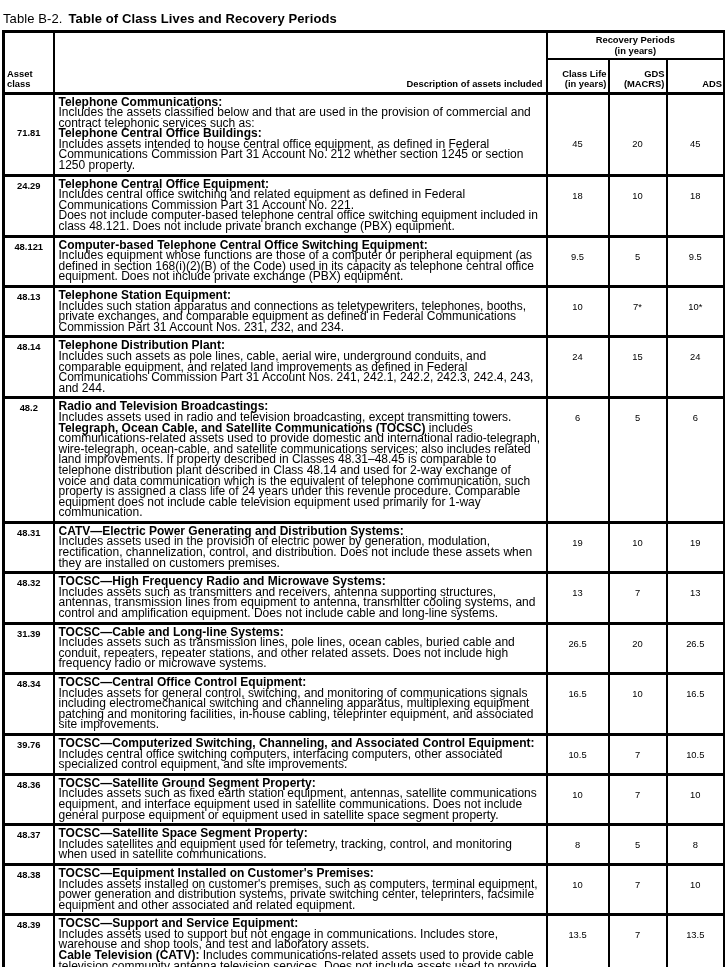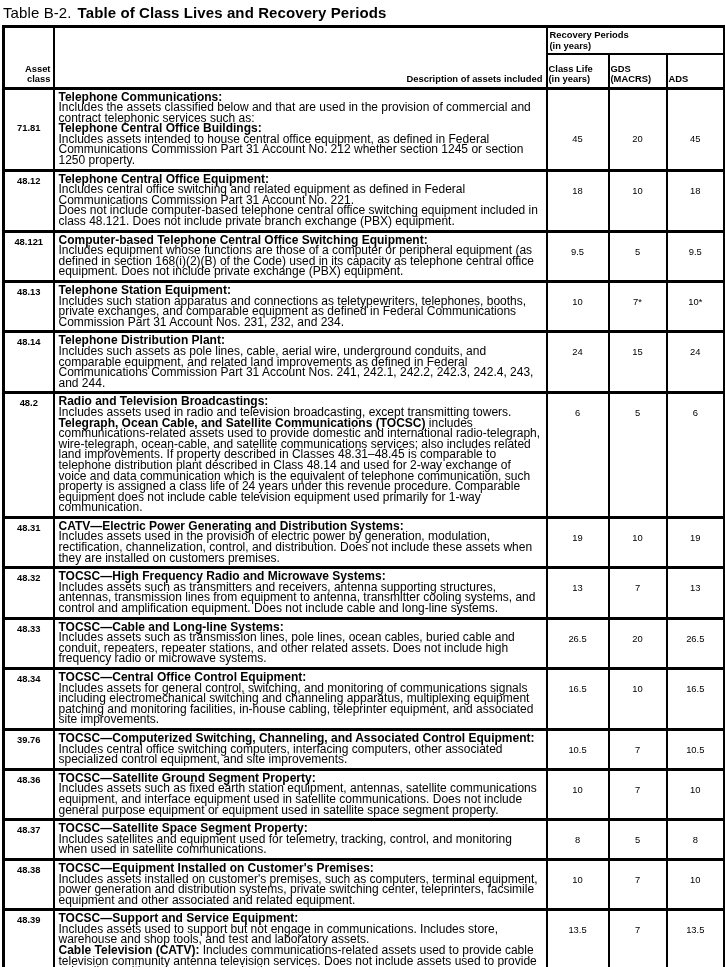--- a/index.html
+++ b/index.html
@@ -5,40 +5,40 @@
   * { box-sizing: border-box; margin: 0; padding: 0; }
   html, body { background: #ffffff; }
   body {
     width: 725px; height: 967px;
     font-family: "Liberation Sans", "DejaVu Sans", sans-serif;
     color: #000;
     overflow: hidden;
   }
   .page { width: 725px; height: 967px; padding: 2px 2px 0 2px; }
 
-  .title { font-size: 15px; margin: 2px 0 4px 1px; letter-spacing: 0.1px; }
+  .title { font-size: 13px; margin: 9px 0 4px 1px; letter-spacing: 0.1px; }
   .title-prefix { font-weight: normal; margin-right: 6px; }
   .title-main { font-weight: bold; }
 
   table.main-table {
     border-collapse: collapse;
     width: 721px;
     table-layout: fixed;
     border: 3px solid #000;
   }
   th, td { border: 2px solid #000; }
   tbody td { border-top-width: 3px; border-bottom-width: 3px; }
 
   thead th { font-size: 9.4px; font-weight: bold; line-height: 10.5px; }
   thead tr.hrow-1 { height: 26px; }
   thead tr.hrow-2 { height: 34px; }
-  .th-asset   { vertical-align: bottom; text-align: right; padding: 2px 2px 2px 2px; }
+  .th-asset   { vertical-align: bottom; text-align: left; padding: 2px 2px 2px 2px; }
   .th-desc    { vertical-align: bottom; text-align: right; padding: 2px 3px 2px 4px; }
-  .th-recovery{ vertical-align: middle; text-align: left; padding: 2px; }
-  .th-sub     { vertical-align: bottom; text-align: left; padding: 1px 1px 2px 1px; }
+  .th-recovery{ vertical-align: middle; text-align: center; padding: 2px; }
+  .th-sub     { vertical-align: bottom; text-align: right; padding: 1px 1px 2px 1px; }
   .pre { white-space: pre-line; }
 
   .cell-class {
     vertical-align: top; text-align: center;
     font-weight: bold; font-size: 9.4px;
     padding-top: 3px;
   }
   .cell-desc {
     vertical-align: top; text-align: left;
     font-size: 12px; line-height: 10.6px;
@@ -100,21 +100,21 @@
             <div class="desc-block"><span class="bold">Telephone Communications:</span></div>
             <div class="desc-block"><span>Includes the assets classified below and that are used in the provision of commercial and contract telephonic services such as:</span></div>
             <div class="desc-block"><span class="bold">Telephone Central Office Buildings:</span></div>
             <div class="desc-block"><span>Includes assets intended to house central office equipment, as defined in Federal Communications Commission Part 31 Account No. 212 whether section 1245 or section 1250 property.</span></div>
           </td>
           <td class="cell-val"><span>45</span></td>
           <td class="cell-val"><span>20</span></td>
           <td class="cell-val"><span>45</span></td>
         </tr>
         <tr>
-          <td class="cell-class"><span>48.12</span></td>
+          <td class="cell-class"><span>24.29</span></td>
           <td class="cell-desc">
             <div class="desc-block"><span class="bold">Telephone Central Office Equipment:</span></div>
             <div class="desc-block"><span>Includes central office switching and related equipment as defined in Federal Communications Commission Part 31 Account No. 221.</span></div>
             <div class="desc-block"><span>Does not include computer-based telephone central office switching equipment included in class 48.121. Does not include private branch exchange (PBX) equipment.</span></div>
           </td>
           <td class="cell-val"><span>18</span></td>
           <td class="cell-val"><span>10</span></td>
           <td class="cell-val"><span>18</span></td>
         </tr>
         <tr>
@@ -172,21 +172,21 @@
           <td class="cell-class"><span>48.32</span></td>
           <td class="cell-desc">
             <div class="desc-block"><span class="bold">TOCSC—High Frequency Radio and Microwave Systems:</span></div>
             <div class="desc-block"><span>Includes assets such as transmitters and receivers, antenna supporting structures, antennas, transmission lines from equipment to antenna, transmitter cooling systems, and control and amplification equipment. Does not include cable and long-line systems.</span></div>
           </td>
           <td class="cell-val"><span>13</span></td>
           <td class="cell-val"><span>7</span></td>
           <td class="cell-val"><span>13</span></td>
         </tr>
         <tr>
-          <td class="cell-class"><span>48.33</span></td>
+          <td class="cell-class"><span>31.39</span></td>
           <td class="cell-desc">
             <div class="desc-block"><span class="bold">TOCSC—Cable and Long-line Systems:</span></div>
             <div class="desc-block"><span>Includes assets such as transmission lines, pole lines, ocean cables, buried cable and conduit, repeaters, repeater stations, and other related assets. Does not include high frequency radio or microwave systems.</span></div>
           </td>
           <td class="cell-val"><span>26.5</span></td>
           <td class="cell-val"><span>20</span></td>
           <td class="cell-val"><span>26.5</span></td>
         </tr>
         <tr>
           <td class="cell-class"><span>48.34</span></td>

